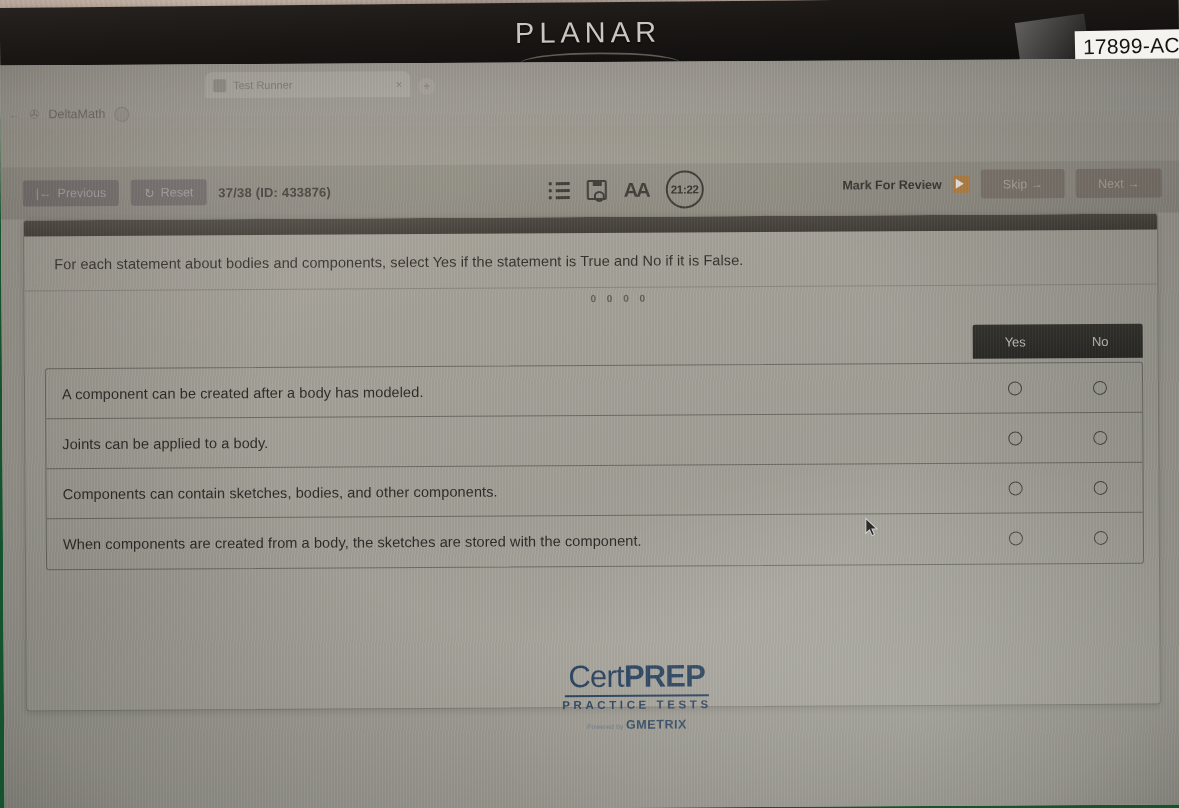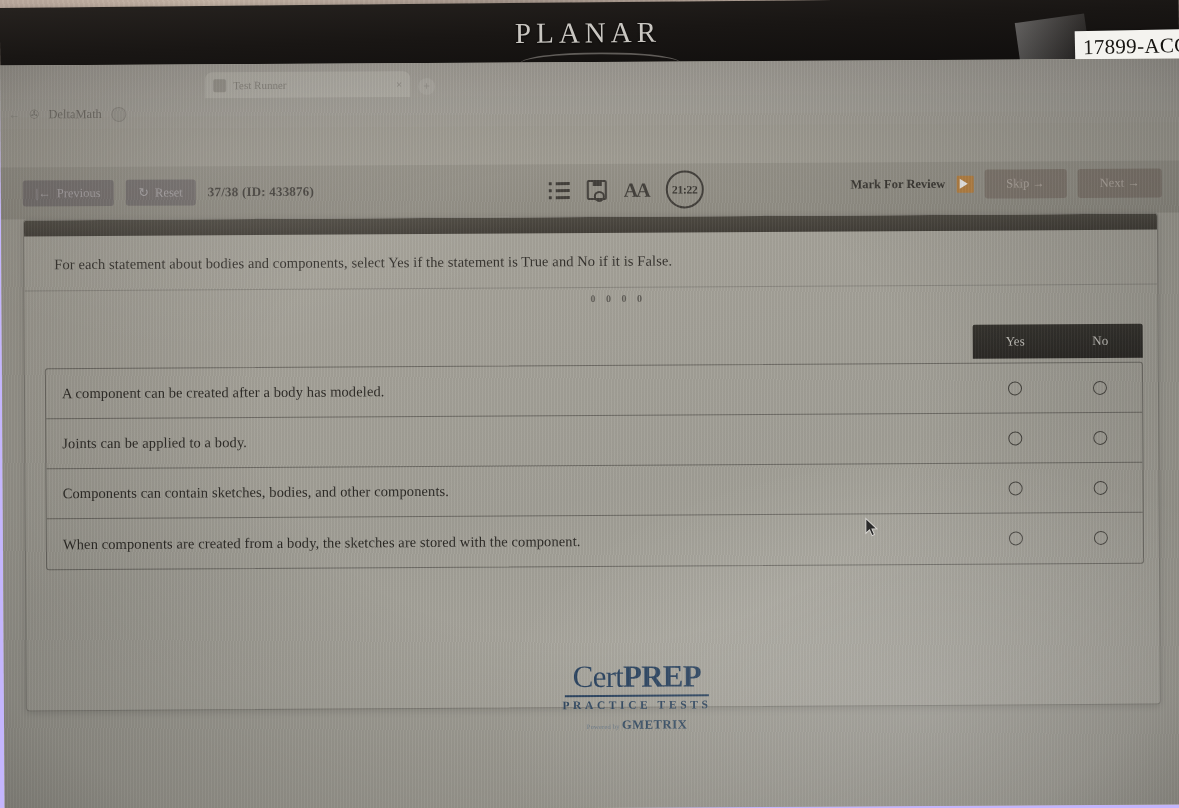--- a/index.html
+++ b/index.html
@@ -10,22 +10,21 @@
     overflow: hidden;
     font-family: "Liberation Sans", sans-serif;
     background: #8d8b83;
     position: relative;
   }
 
   
   #photo {
     position: absolute;
     inset: 0;
-    background: #c4b5fd;
-    font-family: Liberation Serif, serif;
+    background: #14532d;
   }
 
   
   .desk-top {
     position: absolute;
     left: 0; top: 0; width: 1179px; height: 76px;
     background:
       linear-gradient(100deg, #b9a89c 0%, #c3b2a4 18%, #a8988d 42%, #bdac9f 70%, #cbbbae 100%);
   }
   .desk-tex {

